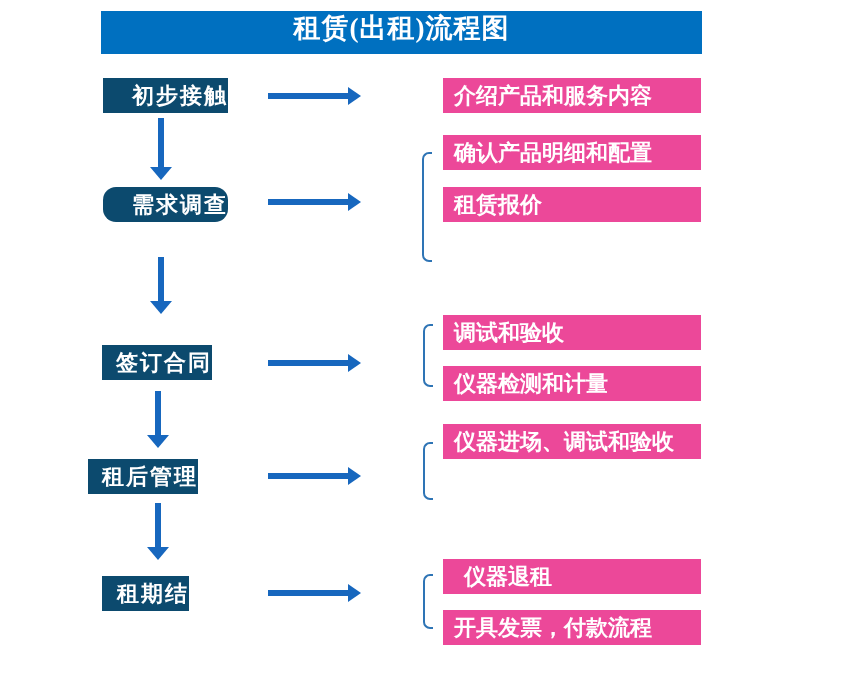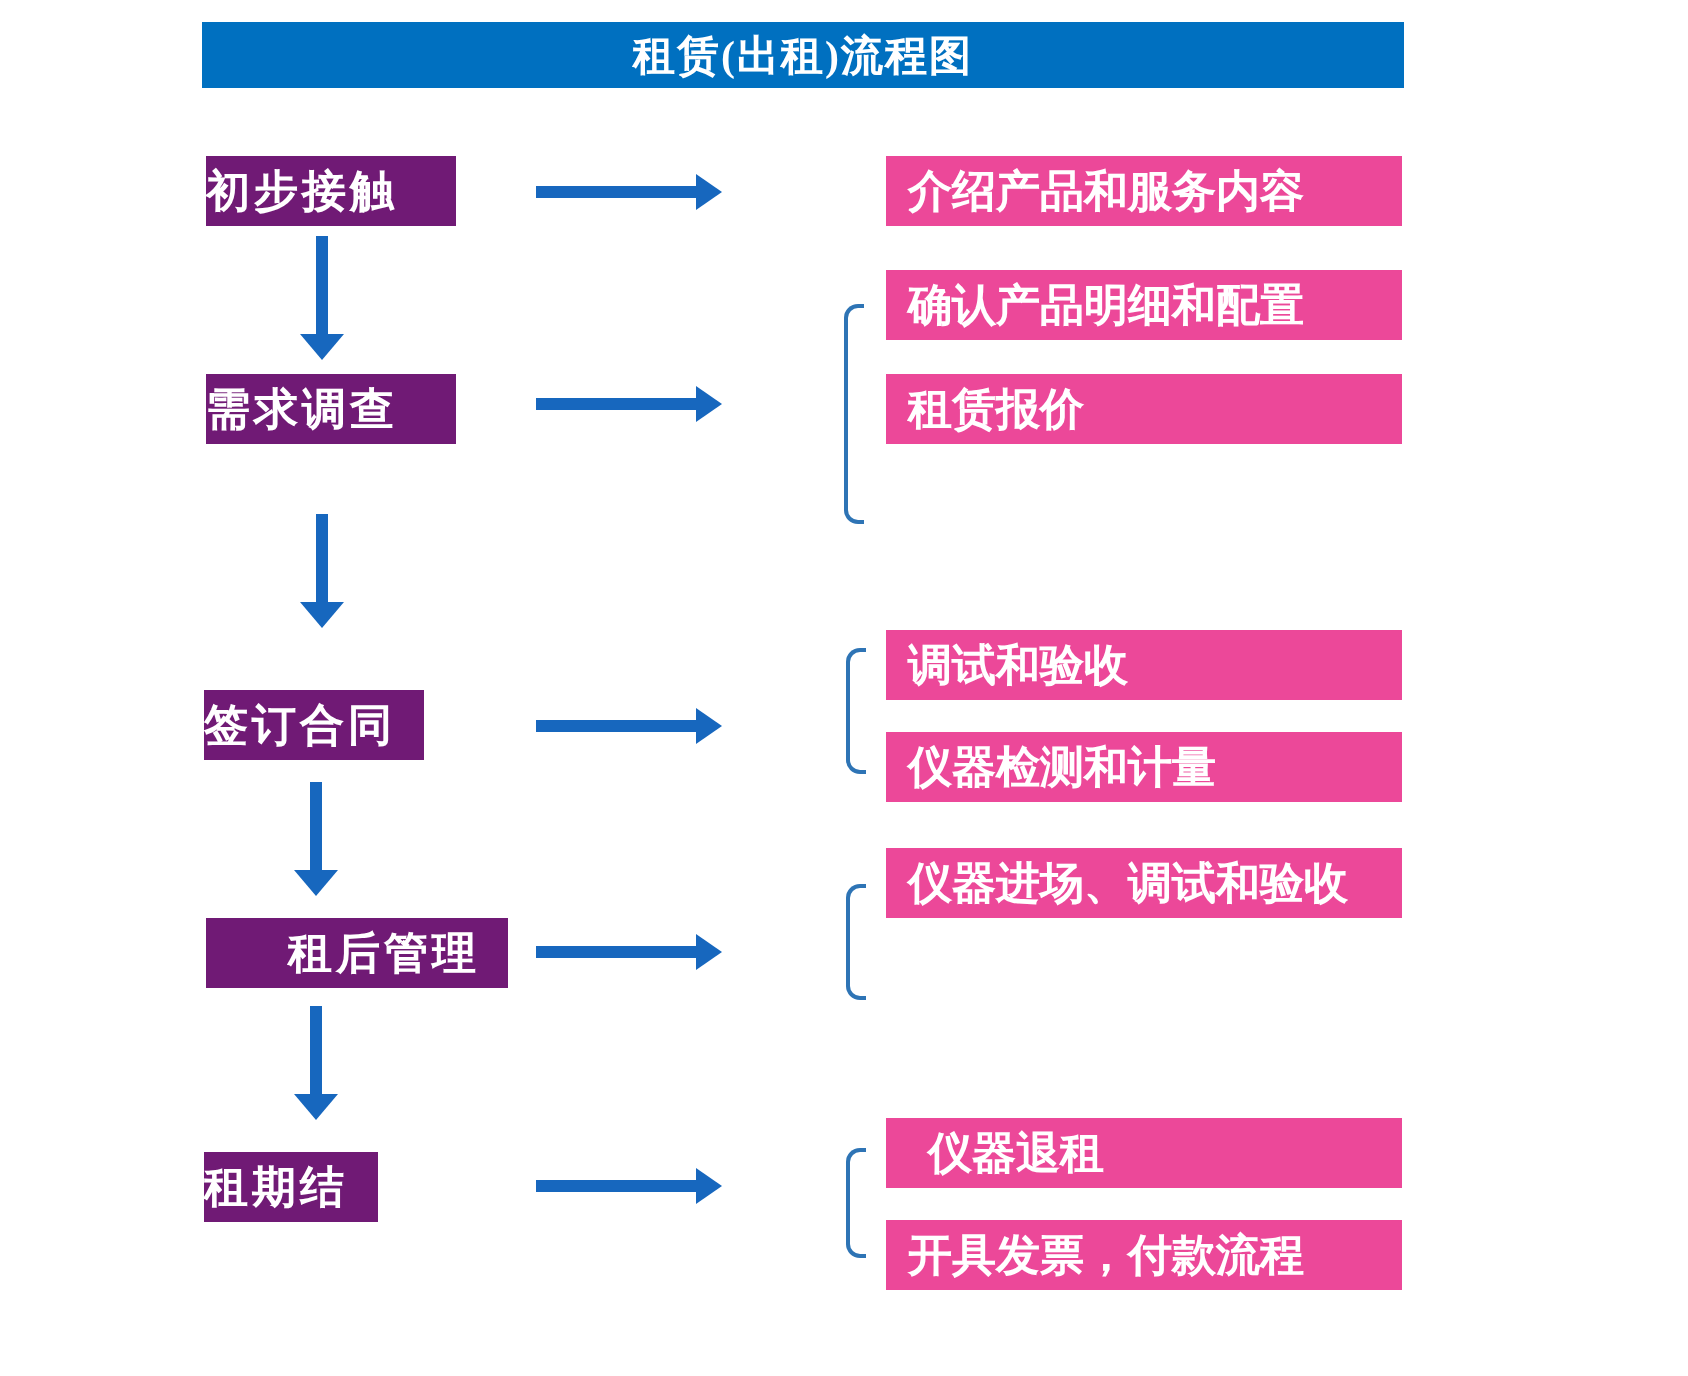--- a/index.html
+++ b/index.html
@@ -9,46 +9,46 @@
     height: 688px;
     background: #FFFFFF;
     font-family: "Liberation Serif", "DejaVu Serif", serif;
     overflow: hidden;
   }
 
   
   .titlebar {
     position: absolute;
     left: 101px; top: 11px;
-    width: 601px; height: 33px;
+    width: 601px; height: 43px;
     background: #0070C0;
     color: #FFFFFF;
-    font-size: 21px;
+    font-size: 27px;
     font-weight: bold;
     text-align: center;
     line-height: 35px;
     letter-spacing: 1px;
   }
 
   
   .stage {
     position: absolute;
-    background: #701a75;
+    background: #0c4a6e;
     color: #FFFFFF;
     font-size: 22px;
     font-weight: bold;
-    text-align: left;
+    text-align: right;
     line-height: 35px;
     letter-spacing: 2px;
     height: 35px;
   }
   .st1 { left: 103px; top: 78px;  width: 125px; }
-  .st2 { left: 103px; top: 187px; width: 125px; }
+  .st2 { left: 103px; top: 187px; width: 125px; border-radius: 13px; }
   .st3 { left: 102px; top: 345px; width: 110px; }
-  .st4 { left: 103px; top: 459px; width: 110px; padding-left: 41px; }
+  .st4 { left: 88px; top: 459px; width: 110px; }
   .st5 { left: 102px; top: 576px; width: 87px; }
 
   
   .detail {
     position: absolute;
     left: 443px;
     width: 258px; height: 35px;
     background: #ec4899;
     color: #FFFFFF;
     font-size: 22px;

